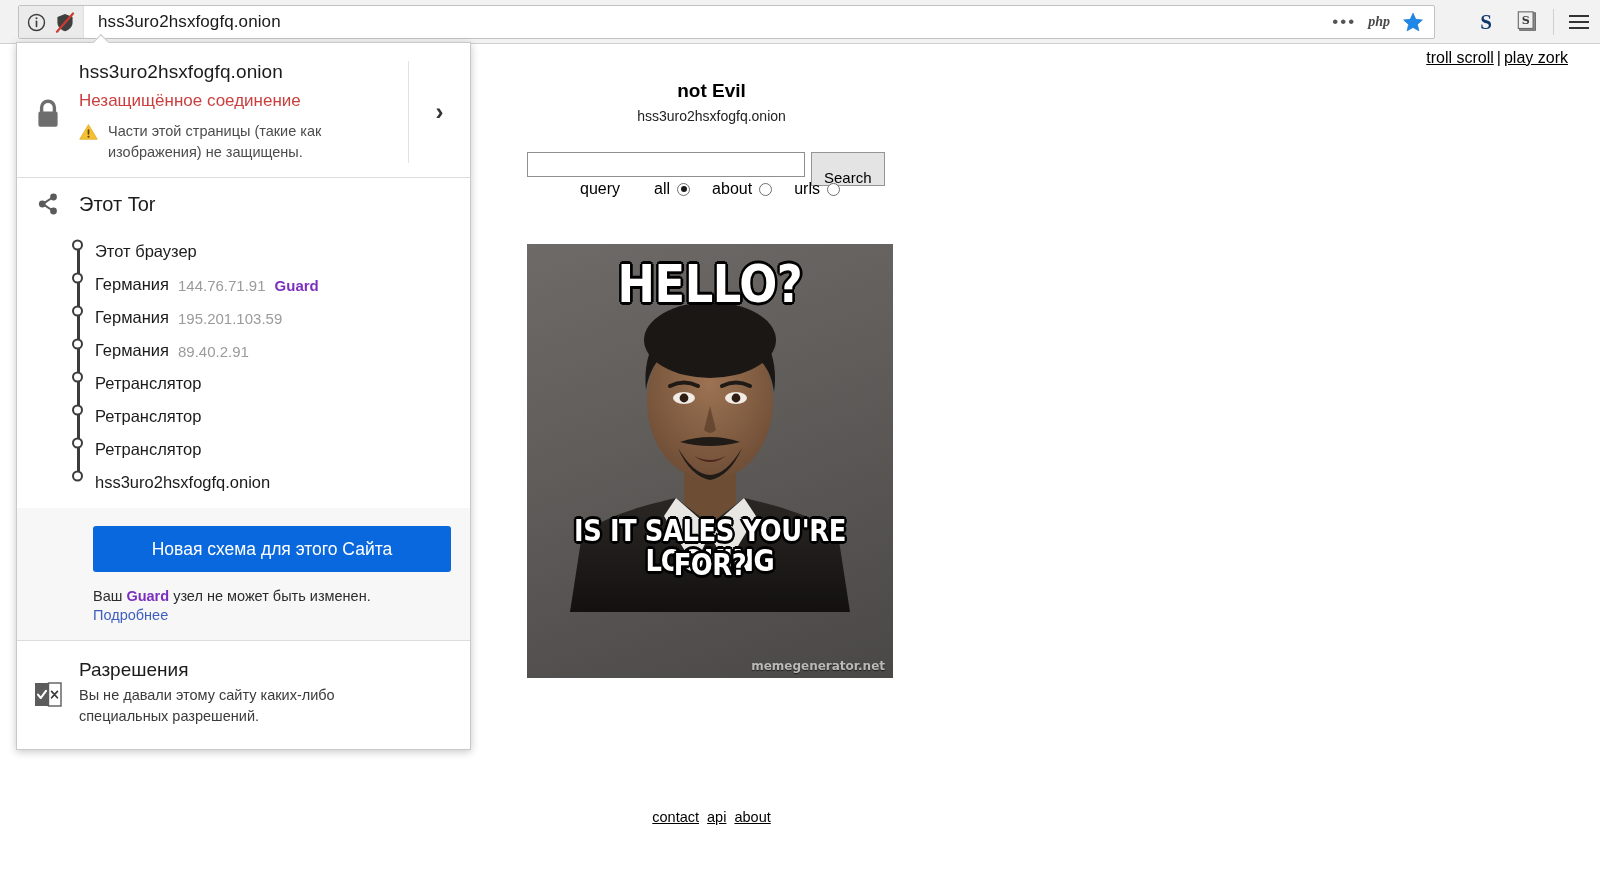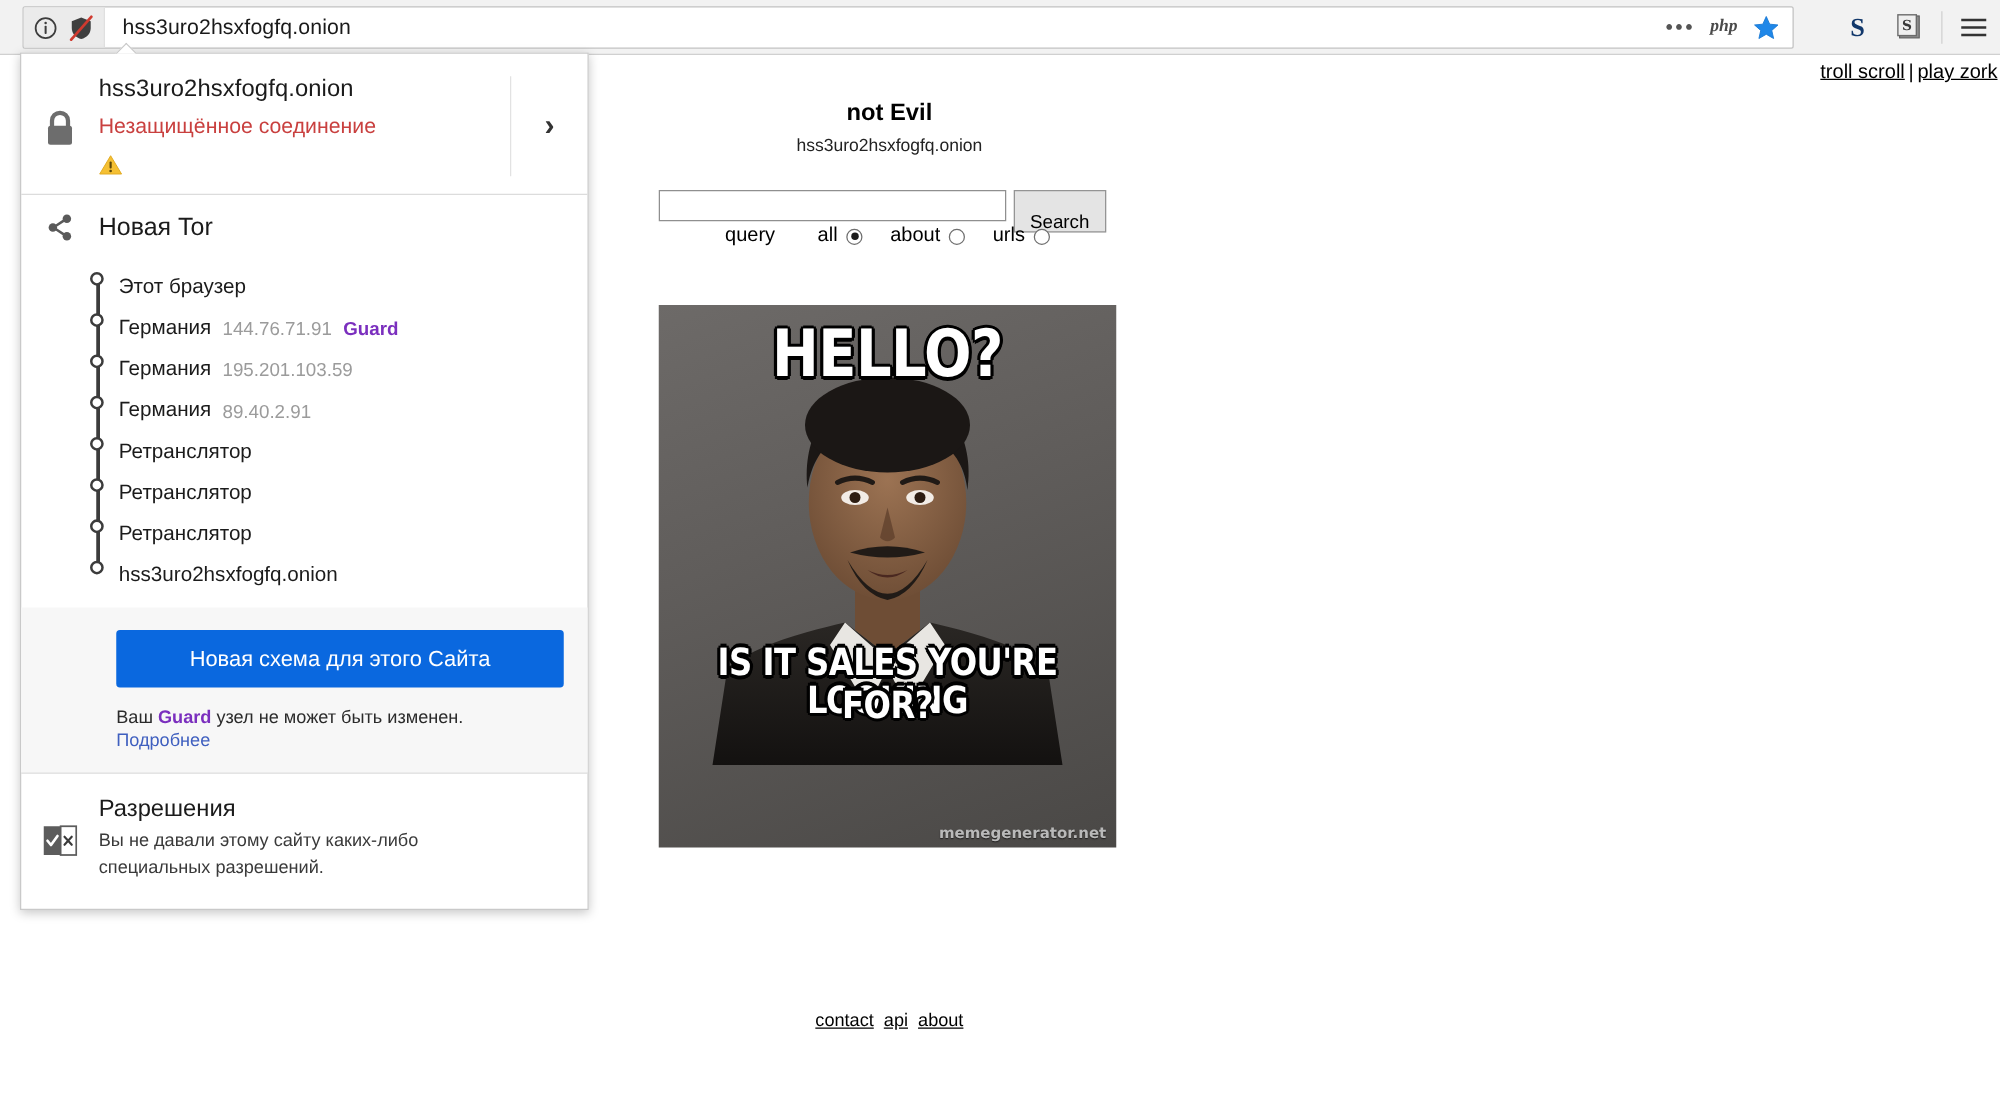--- a/index.html
+++ b/index.html
@@ -132,21 +132,21 @@
   
   #perm-section { padding: 18px 0 22px 0; display: flex; }
   #perm-icocol { width: 62px; display: flex; justify-content: center; padding-top: 3px; }
   #perm-title { font-size: 19px; color: #1b1b1b; margin-bottom: 4px; }
   #perm-text { font-size: 14.5px; color: #3a3a3a; line-height: 1.45; max-width: 290px; }
 
   
   #page { position: absolute; left: 0; top: 44px; width: 1600px; height: 838px;
           background: #ffffff; }
   #top-links {
-    position: absolute; right: 2px; top: 5px;
+    position: absolute; right: 32px; top: 5px;
     font-size: 16px; color: #000;
     font-family: "Liberation Sans", sans-serif;
   }
   #top-links a { color: #000; text-decoration: underline; cursor: pointer; }
   #top-links .sep { text-decoration: none; margin: 0 3px; }
 
   #site-head { position: absolute; left: 0; top: 36px; width: 1423px; text-align: center; }
   #site-title { font-size: 19px; font-weight: bold; color: #000;
                 font-family: "Liberation Sans", sans-serif; }
   #site-sub { font-size: 14px; color: #222; margin-top: 6px;
@@ -384,41 +384,42 @@
       <div id="popup-host">hss3uro2hsxfogfq.onion</div>
       <div id="popup-insecure">Незащищённое соединение</div>
       <div id="mixed-row">
         <span class="ico" style="align-items:flex-start;padding-top:2px;">
           <svg width="19" height="18" viewBox="0 0 20 18">
             <path d="M10 1.2 L19.2 16.6 H0.8 Z" fill="#f5c033" stroke="#e0a91f" stroke-width="0.8"></path>
             <rect x="9.1" y="6" width="1.8" height="6" rx="0.8" fill="#5c4608"></rect>
             <circle cx="10" cy="14" r="1.1" fill="#5c4608"></circle>
           </svg>
         </span>
+        <span id="mixed-text">Части этой страницы (такие как изображения) не защищены.</span>
       </div>
     </div>
     <div id="expand-col">
       <span id="chevron">›</span>
     </div>
   </div>
 
   <div class="sec-divider"></div>
   <div id="tor-section">
     <div id="tor-head">
       <div class="icocol">
         <span class="ico">
           <svg width="24" height="24" viewBox="0 0 24 24">
             <circle cx="17.5" cy="5" r="3.4" fill="#5a5a5a"></circle>
             <circle cx="6.3" cy="12" r="3.4" fill="#5a5a5a"></circle>
             <circle cx="17.5" cy="19" r="3.4" fill="#5a5a5a"></circle>
             <path d="M15 6.5 L8.8 10.6 M8.8 13.4 L15 17.5" stroke="#5a5a5a" stroke-width="2"></path>
           </svg>
         </span>
       </div>
-      <div id="tor-title">Новая Tor</div>
+      <div id="tor-title">Этот Tor</div>
     </div>
 
     <div id="circuit-list">
       <div class="circuit-node">
         <span class="node-line"></span>
         <span class="node-dot"></span>
         <span class="node-label">Этот браузер</span>
       </div>
       <div class="circuit-node">
         <span class="node-line"></span>

